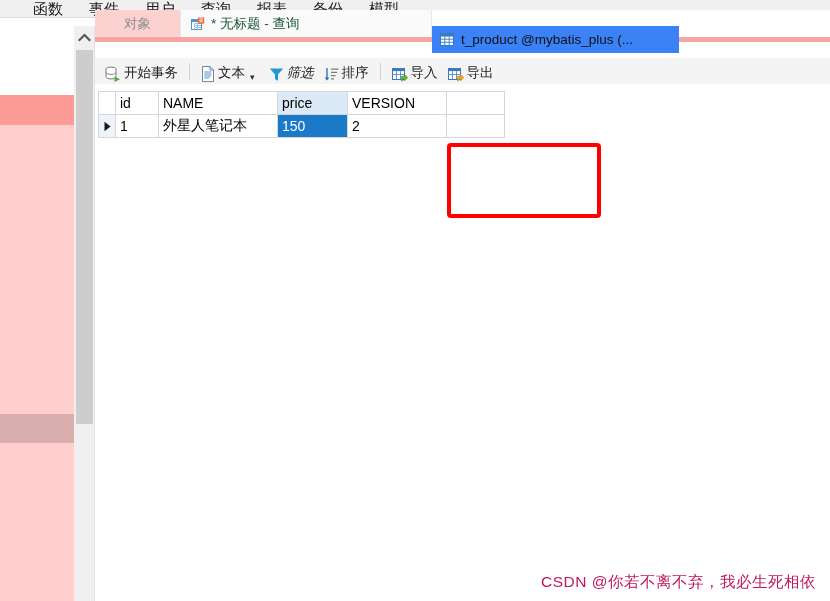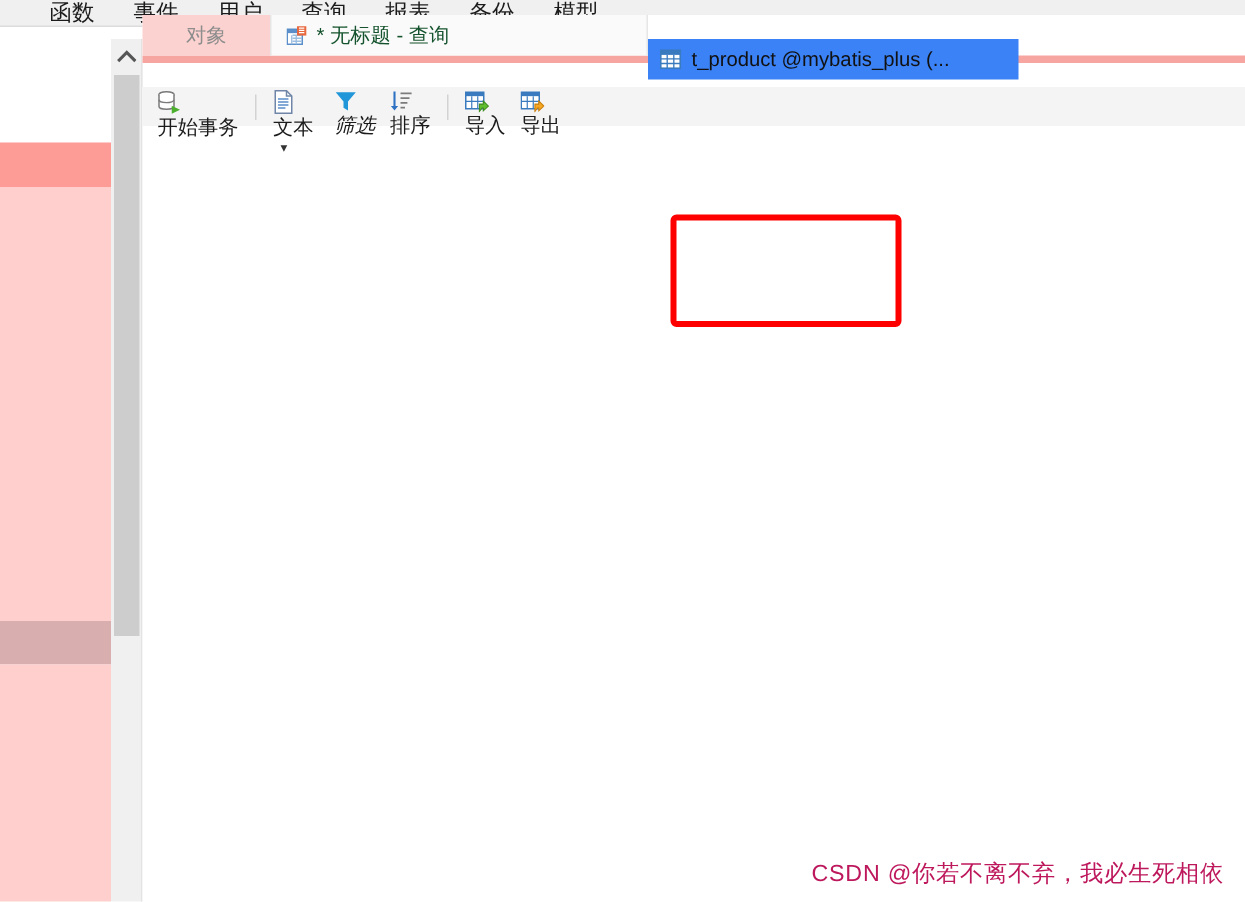--- a/index.html
+++ b/index.html
@@ -132,28 +132,27 @@
     position: absolute;
     left: 0; top: 0;
     width: 735px; height: 26px;
     background: #f4f4f4;
     display: flex;
     align-items: center;
     box-sizing: border-box;
   }
   .tb-btn {
     display: flex;
-    align-items: flex-start;
+    align-items: flex-end;
     height: 22px;
     padding: 0 5px;
     font-size: 13.5px;
     color: #1b1b1b;
     white-space: nowrap;
     cursor: default;
-    flex-direction: column;
   }
   .tb-btn .ti { margin-right: 3px; display:flex; align-items:center; }
   .tb-btn .ti svg { display:block; }
   .tb-sep {
     width: 1px; height: 17px;
     background: #d2d2d2;
     margin: 0 6px;
   }
   .caret {
     margin-left: 5px;
@@ -361,18 +360,44 @@
           <rect x="0.5" y="1.5" width="12" height="2.6" fill="#3a7bbf"></rect>
           <path d="M0.5 7.6h12" stroke="#3a7bbf" stroke-width="0.8"></path>
           <path d="M4.5 4.1v8.4M8.5 4.1v8.4" stroke="#3a7bbf" stroke-width="0.8"></path>
           <path d="M9.6 14.3 L9.6 9.4 L12.2 9.4 L12.2 7.3 L15.6 10.7 L12.2 13.9 L12.2 12 L11.4 12 Z" fill="#f5a623" stroke="#c77f10" stroke-width="0.7"></path>
         </svg>
       </span>
       <span>导出</span>
     </div>
   </div>
 
+  <table id="grid">
+    <thead>
+      <tr>
+        <th class="col-sel"></th>
+        <th class="col-id">id</th>
+        <th class="col-name">NAME</th>
+        <th class="col-price hl">price</th>
+        <th class="col-ver">VERSION</th>
+        <th class="col-pad"></th>
+      </tr>
+    </thead>
+    <tbody>
+      <tr>
+        <td class="rowmark">
+          <svg width="9" height="11" viewBox="0 0 9 11">
+              <path d="M1.5 0.8 L7.5 5.5 L1.5 10.2 Z" fill="#1b1b1b"></path>
+            </svg>
+        </td>
+        <td class="num">1</td>
+        <td>外星人笔记本</td>
+        <td class="sel-cell">150</td>
+        <td class="num">2</td>
+        <td></td>
+      </tr>
+    </tbody>
+  </table>
 
   <div id="annotation"></div>
 
 </div>
 
 <div id="watermark">CSDN @你若不离不弃，我必生死相依</div>
 
 </body></html>

